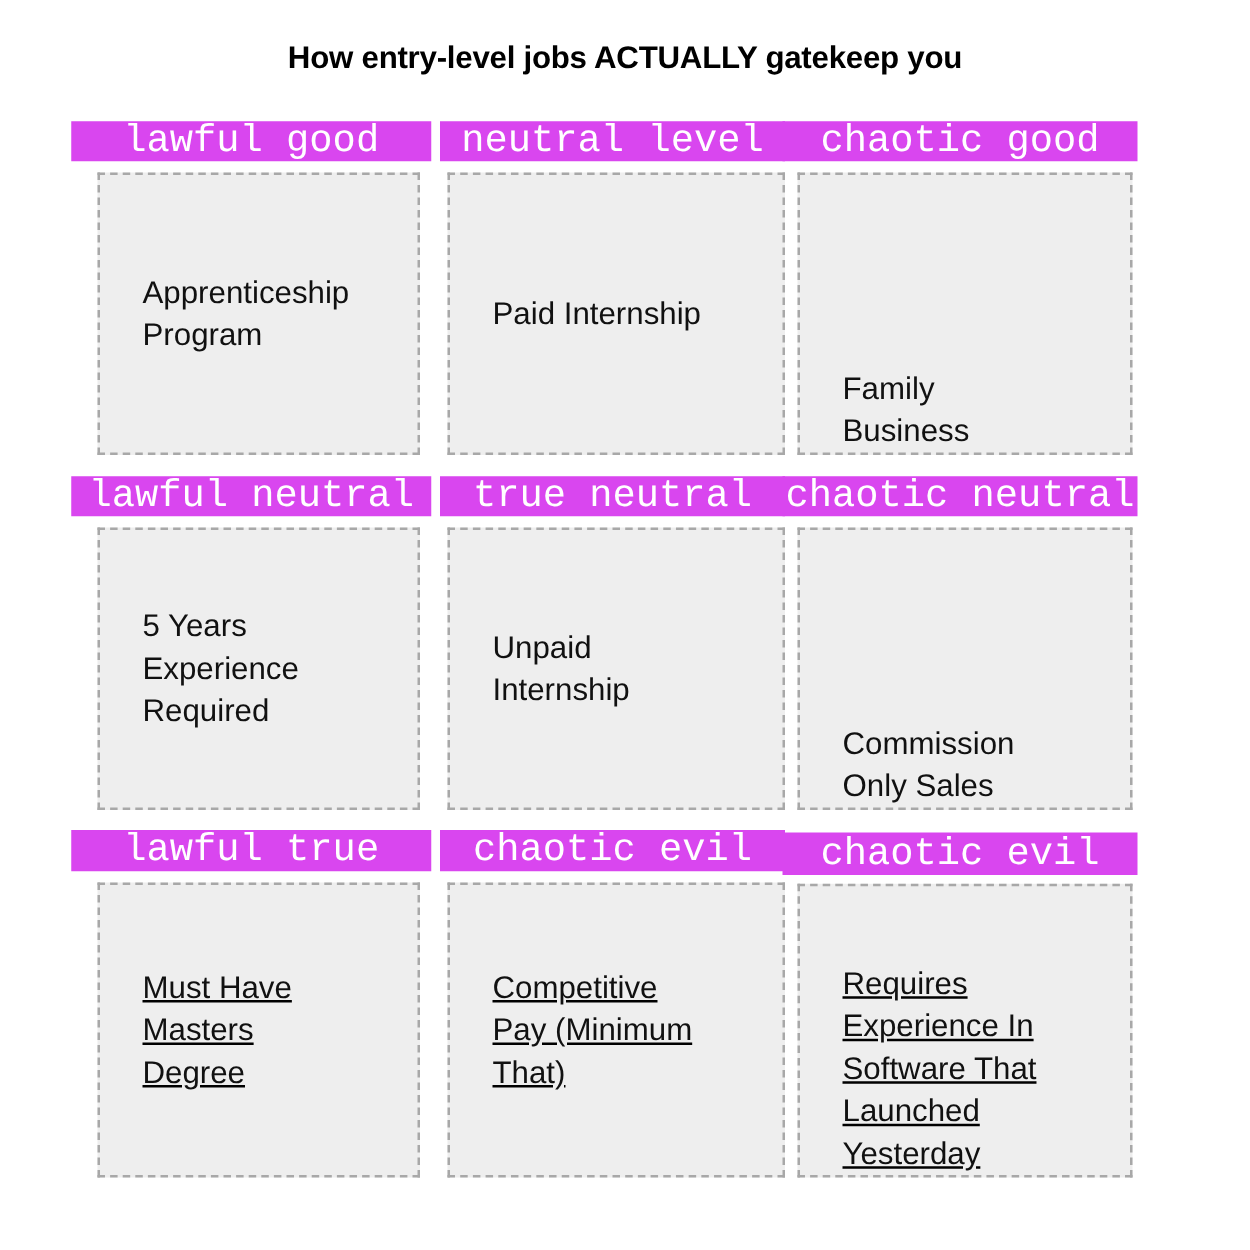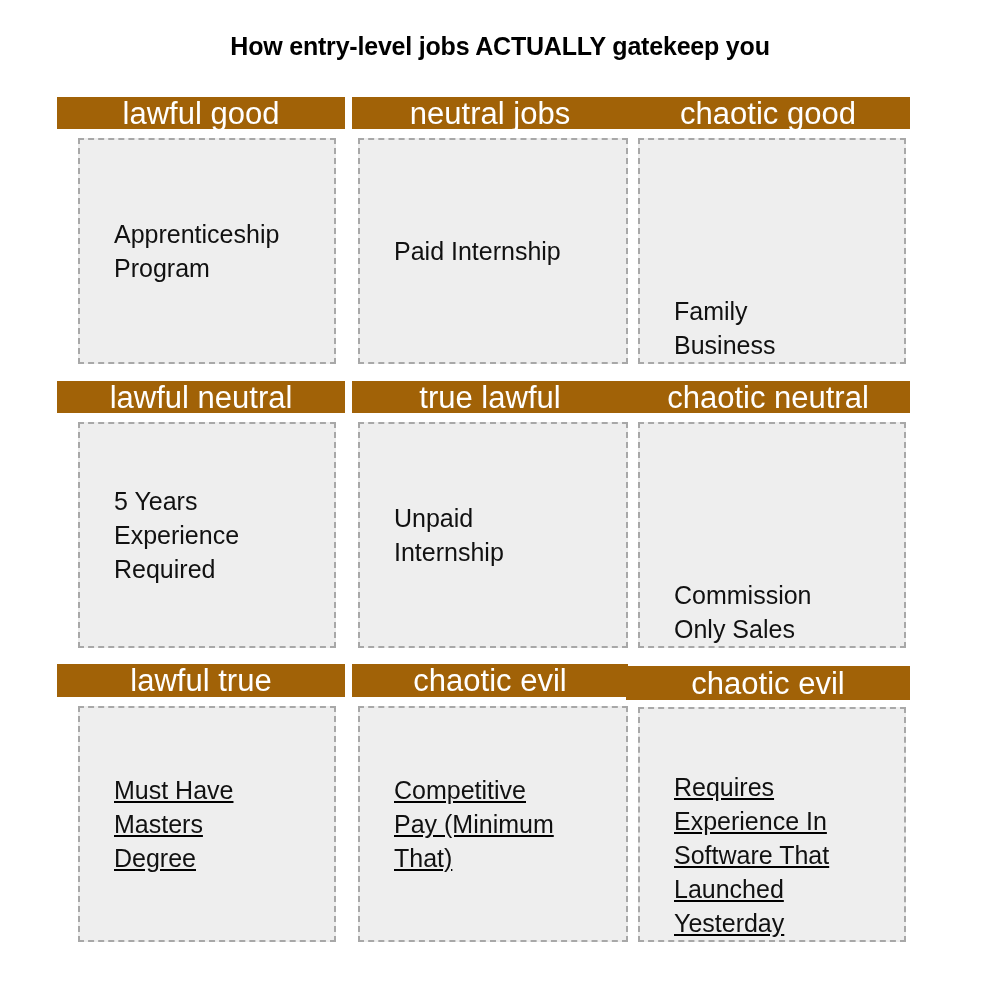--- a/index.html
+++ b/index.html
@@ -37,27 +37,27 @@
     width: 1000px;
     height: 1000px;
   }
   .quad {
     position: absolute;
   }
   .quad-header {
     position: absolute;
     left: 0;
     top: 0;
-    background: #a16207;
+    background: #d946ef;
     color: #ffffff;
     font-size: 31px;
     line-height: 31px;
     text-align: center;
     white-space: nowrap;
-    font-family: Liberation Sans, sans-serif;
+    font-family: Liberation Mono, monospace;
     display: flex;
     align-items: center;
     justify-content: center;
     box-sizing: border-box;
   }
   .quad-body {
     position: absolute;
     background: #eeeeee;
     border: 2px dashed #a8a8a8;
     box-sizing: border-box;
@@ -119,21 +119,21 @@
 
     <div class="quad c1 col1 row1 r1c1">
       <div class="quad-header">lawful good</div>
       <div class="quad-body">
         <div class="quad-text">Apprenticeship
 Program</div>
       </div>
     </div>
 
     <div class="quad c2 col2 row1 r1c2">
-      <div class="quad-header">neutral jobs</div>
+      <div class="quad-header">neutral level</div>
       <div class="quad-body">
         <div class="quad-text">Paid Internship</div>
       </div>
     </div>
 
     <div class="quad c3 col3 row1 r1c3">
       <div class="quad-header">chaotic good</div>
       <div class="quad-body">
         <div class="quad-text">Family
 Business</div>
@@ -143,21 +143,21 @@
     <div class="quad c1 col1 row2 r2c1">
       <div class="quad-header">lawful neutral</div>
       <div class="quad-body">
         <div class="quad-text">5 Years
 Experience
 Required</div>
       </div>
     </div>
 
     <div class="quad c2 col2 row2 r2c2">
-      <div class="quad-header">true lawful</div>
+      <div class="quad-header">true neutral</div>
       <div class="quad-body">
         <div class="quad-text">Unpaid
 Internship</div>
       </div>
     </div>
 
     <div class="quad c3 col3 row2 r2c3">
       <div class="quad-header">chaotic neutral</div>
       <div class="quad-body">
         <div class="quad-text">Commission

